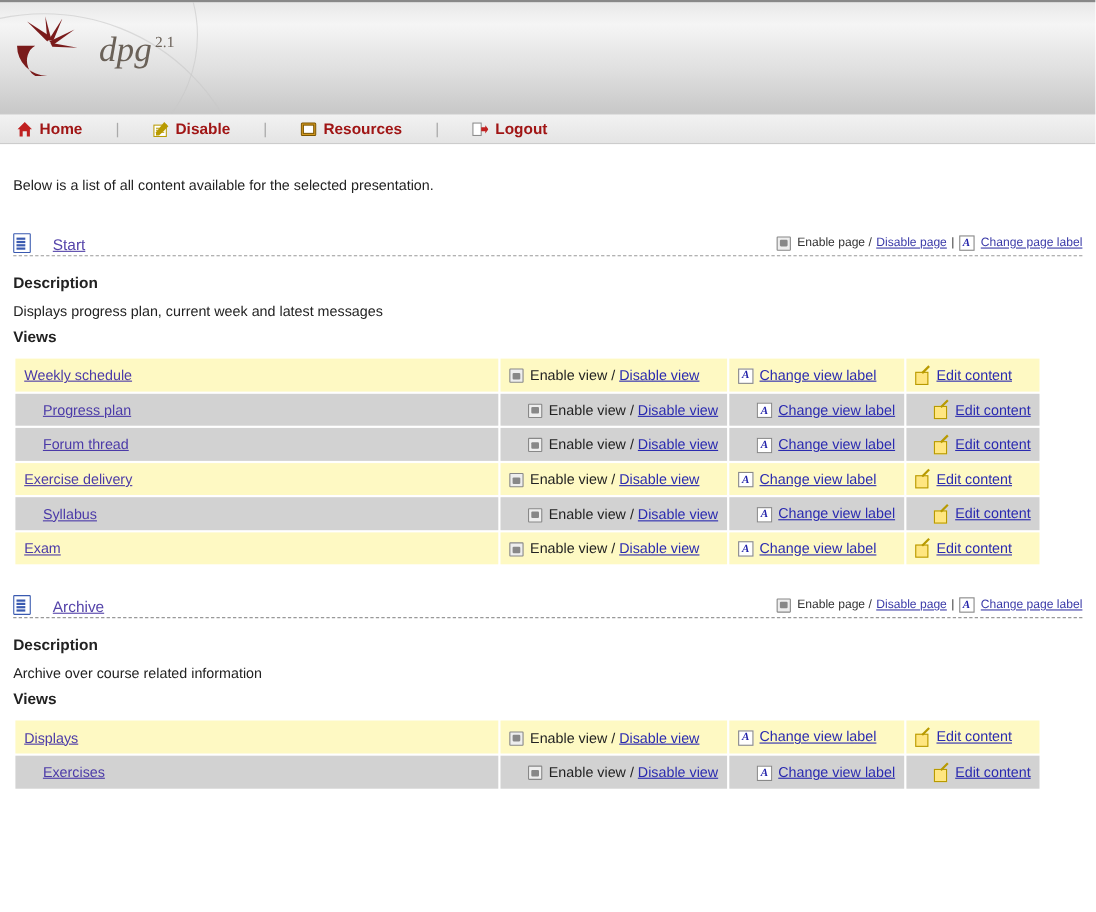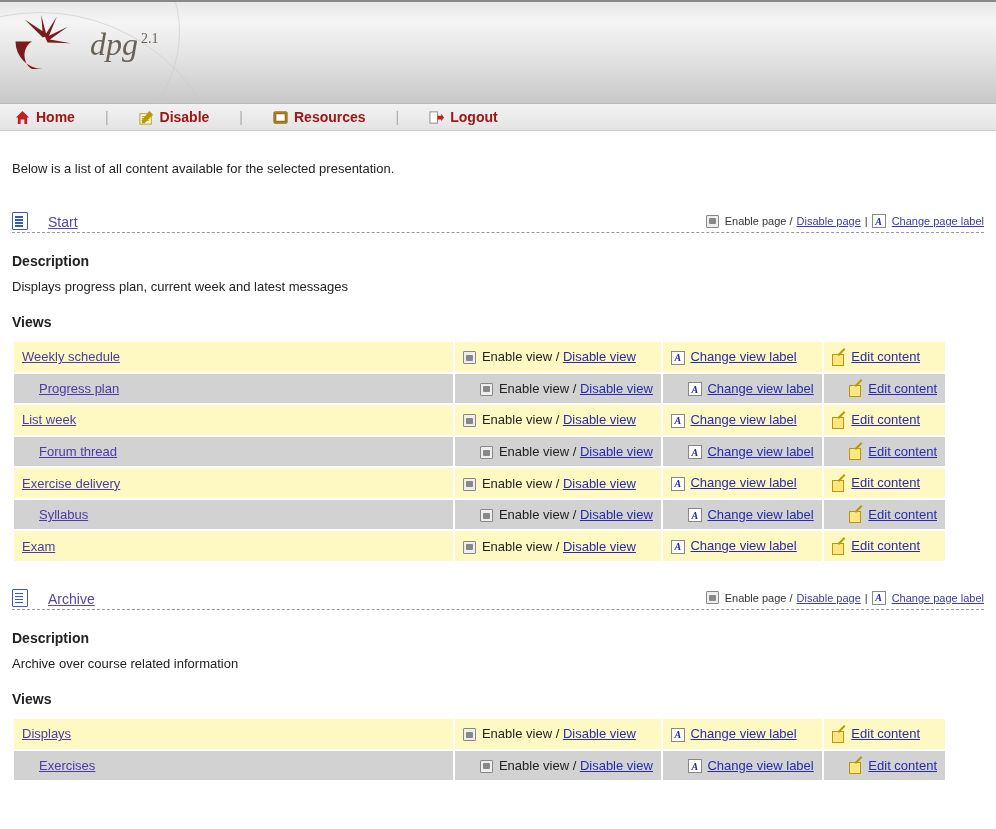--- a/index.html
+++ b/index.html
@@ -18,21 +18,21 @@
 
 .main { padding: 30px 12px 40px 12px; }
 .intro { margin-bottom: 36px; }
 
 .section-head { display: flex; align-items: center; justify-content: space-between; margin-bottom: 2px; }
 .section-name { display: flex; align-items: flex-end; gap: 20px; }
 .section-link { color: #5544aa; text-decoration: underline; cursor: pointer; font-size: 14px; }
 .page-actions { font-size: 11px; color: #333; display: flex; align-items: center; gap: 4px; margin-left: 18px; }
 .page-actions a { color: #3a3aa8; text-decoration: underline; cursor: pointer; }
 .dash { border-bottom: 1px dashed #999; margin-bottom: 16px; }
-.sec-label { font-weight: bold; margin: 20px 0 10px; font-size: 14px; }
+.sec-label { font-weight: bold; margin: 4px 0 10px; font-size: 14px; }
 .sec-text { margin-bottom: 8px; }
 
 .views-tbl { width: 935px; border-collapse: separate; border-spacing: 2px; }
 .views-tbl td { padding: 7px 8px; vertical-align: middle; font-size: 13px; }
 .views-tbl tr.odd td { background: #fef9c3; }
 .views-tbl tr.even td { background: #d2d2d2; padding-left: 25px; }
 .views-tbl td.name a { color: #4b3aa8; text-decoration: underline; cursor: pointer; }
 .views-tbl td.c2 { width: 180px; white-space: nowrap; }
 .views-tbl td.c3 { width: 135px; white-space: nowrap; }
 .views-tbl td.c4 { width: 104px; white-space: nowrap; }
@@ -166,36 +166,20 @@
     <td class="c3 action">
       <span class="mini-icon a-box">A</span>
       <a>Change view label</a>
     </td>
     <td class="c4 action">
       <span class="mini-icon edit-ico"></span>
       <a>Edit content</a>
     </td>
   </tr>
 
-  <tr class="odd">
-    <td class="name"><a>List week</a></td>
-    <td class="c2 action">
-      <span class="mini-icon lock-box"></span>
-      <span>Enable view /</span>
-      <a>Disable view</a>
-    </td>
-    <td class="c3 action">
-      <span class="mini-icon a-box">A</span>
-      <a>Change view label</a>
-    </td>
-    <td class="c4 action">
-      <span class="mini-icon edit-ico"></span>
-      <a>Edit content</a>
-    </td>
-  </tr>
 
   <tr class="even">
     <td class="name"><a>Forum thread</a></td>
     <td class="c2 action">
       <span class="mini-icon lock-box"></span>
       <span>Enable view /</span>
       <a>Disable view</a>
     </td>
     <td class="c3 action">
       <span class="mini-icon a-box">A</span>

